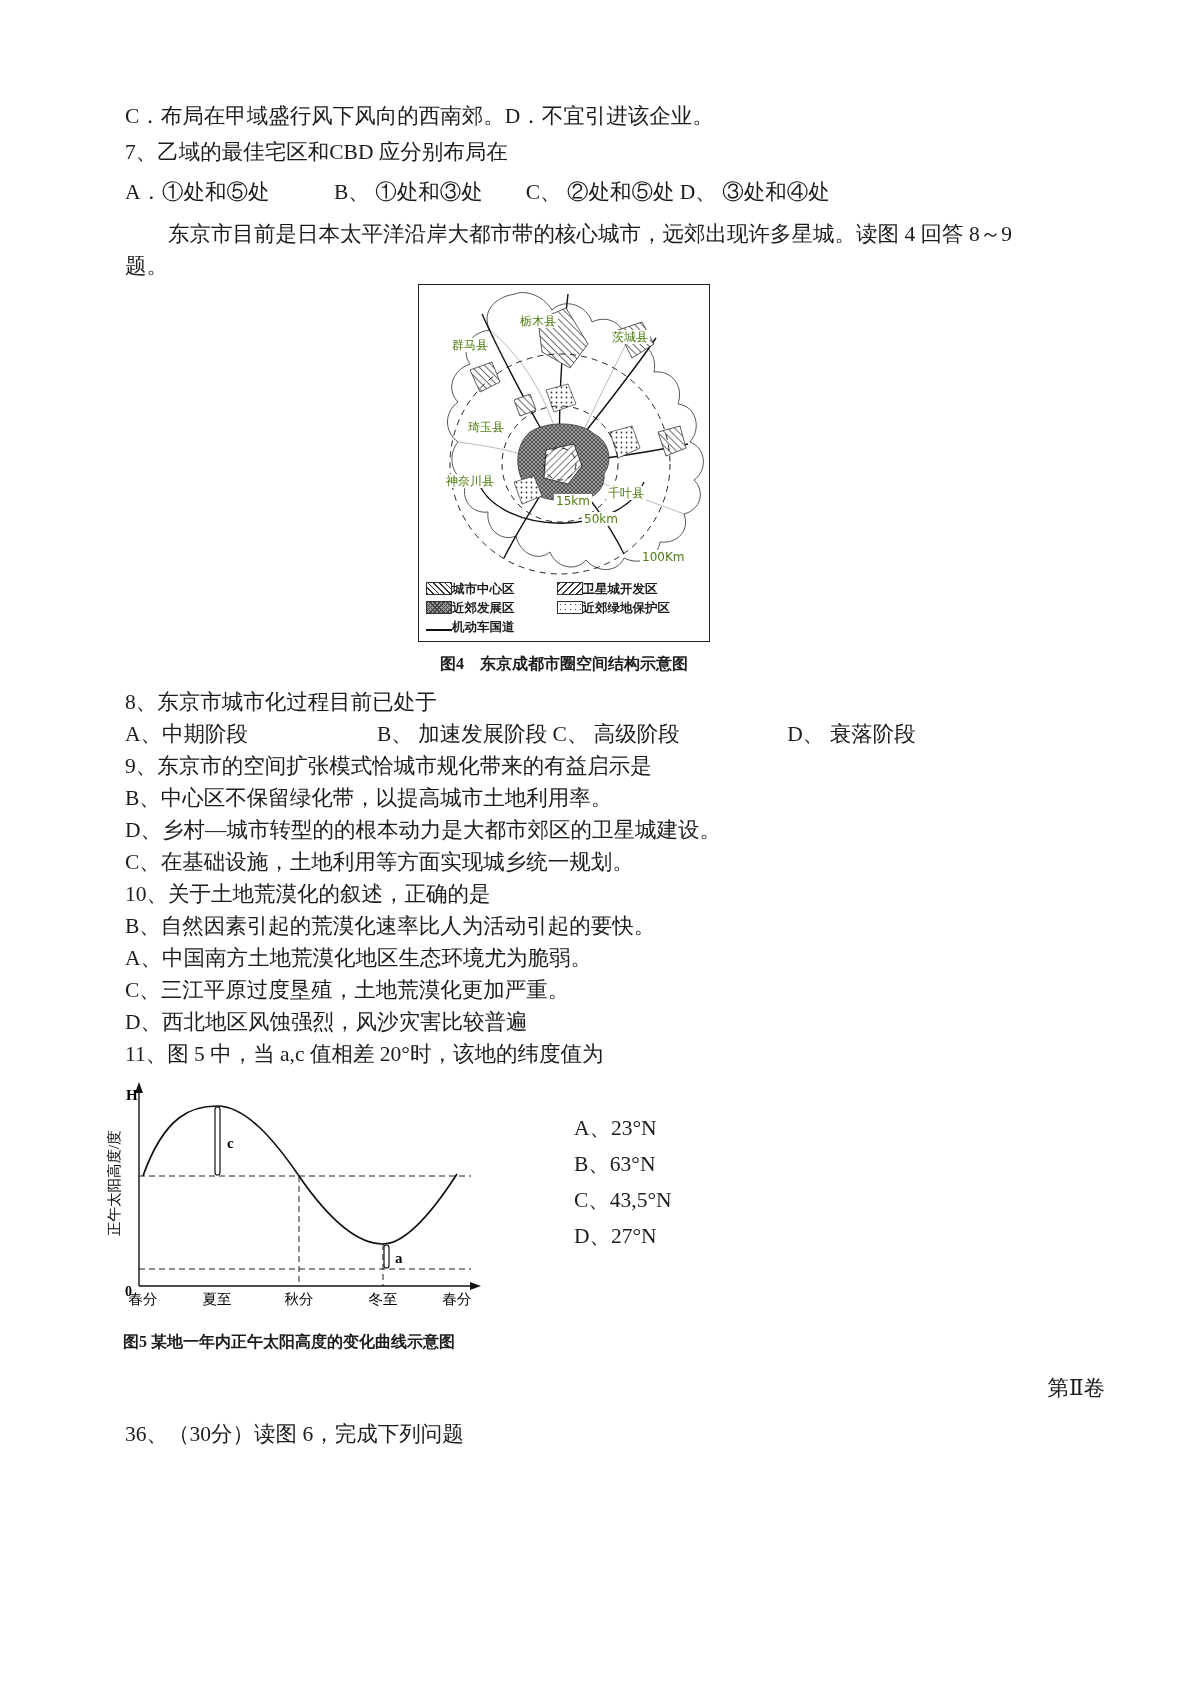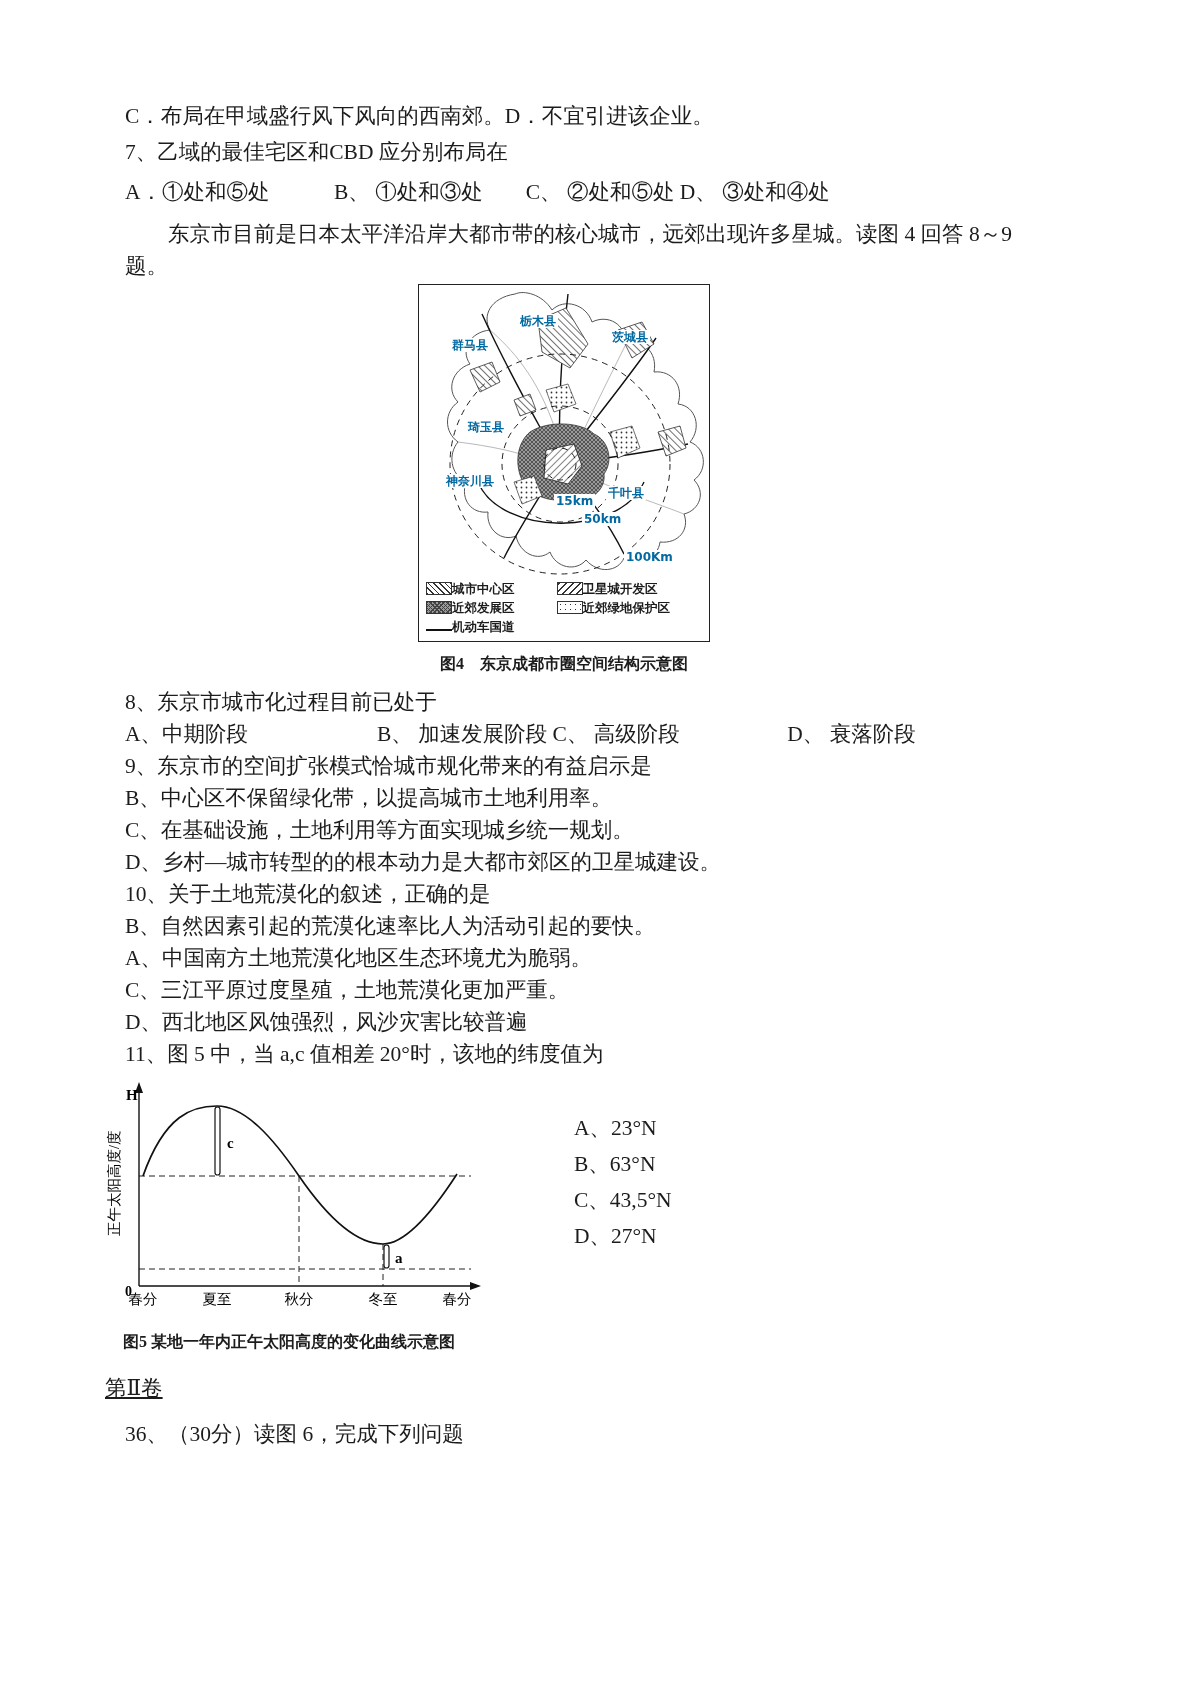--- a/index.html
+++ b/index.html
@@ -16,22 +16,22 @@
   .mt10 { margin-top:10px; }
   .indent { text-indent:2em; max-width:935px; }
 
   
   .fig4 { margin:2px 0 6px 313px; width:292px; }
   .fig4-box { border:1px solid #222; background:#fff; }
   .map-wrap { position:relative; width:288px; height:292px; margin:1px auto 0; }
   .maplbl {
     position:absolute; background:#fff; padding:0 2px;
     font-family:"DejaVu Sans","Liberation Sans",sans-serif;
-    font-size:12px; font-weight:bold; line-height:14px; white-space:nowrap;
-    color:#0369a1;
+    font-size:12px; font-weight:normal; line-height:14px; white-space:nowrap;
+    color:#4d7c0f;
   }
   .legend {
     padding:3px 7px 7px; display:grid; grid-template-columns:1fr 1.15fr;
     row-gap:4px; column-gap:4px;
     font-family:"DejaVu Sans","Liberation Sans",sans-serif;
     font-size:12.5px; font-weight:bold; line-height:15px;
   }
   .lg-item { display:flex; align-items:center; }
   .sw { width:26px; height:13px; border:1px solid #333; flex:0 0 auto; background:#fff; }
   .sw-center { background-image:repeating-linear-gradient(45deg,#333 0 1px,transparent 1px 4px); }
@@ -47,21 +47,21 @@
     font-weight:bold; font-size:16px; margin-top:6px; white-space:nowrap;
   }
   .fig4 figcaption { text-align:center; }
 
   
   .q11-figure { display:flex; margin-top:6px; }
   .chart-col { width:400px; }
   .q11-options { margin-left:69px; padding-top:34px; line-height:36px; }
   .fig5-caption { margin-left:18px; }
 
-  .section2 { text-align:left; margin-top:14px;text-decoration:underline; }
+  .section2 { text-align:right; margin-top:14px; }
   .q36 { margin-top:14px; }
 </style>
 </head>
 <body>
 
 <div class="page">
 
   <p class="ln">C．布局在甲域盛行风下风向的西南郊。D．不宜引进该企业。</p>
   <p class="ln mt4">7、乙域的最佳宅区和CBD 应分别布局在</p>
   <p class="ln mt8">A．①处和⑤处　　　B、 ①处和③处　　C、 ②处和⑤处 D、 ③处和④处</p>
@@ -142,21 +142,21 @@
         </svg>
 
         <span class="maplbl" style="left:30px;top:52px">群马县</span>
         <span class="maplbl" style="left:98px;top:28px">栃木县</span>
         <span class="maplbl" style="left:190px;top:44px">茨城县</span>
         <span class="maplbl" style="left:46px;top:134px">琦玉县</span>
         <span class="maplbl" style="left:24px;top:188px">神奈川县</span>
         <span class="maplbl" style="left:186px;top:200px">千叶县</span>
         <span class="maplbl" style="left:134px;top:208px">15km</span>
         <span class="maplbl" style="left:162px;top:226px">50km</span>
-        <span class="maplbl" style="left:204px;top:264px">100Km</span>
+        <span class="maplbl" style="left:220px;top:264px">100Km</span>
       </div>
 
       <div class="legend">
         <div class="lg-item">
           <span class="sw sw-center"></span>
           <span>城市中心区</span>
         </div>
         <div class="lg-item">
           <span class="sw sw-sat"></span>
           <span>卫星城开发区</span>
@@ -175,22 +175,22 @@
         </div>
       </div>
     </div>
     <figcaption>图4　东京成都市圈空间结构示意图</figcaption>
   </figure>
 
   <p class="ln">8、东京市城市化过程目前已处于</p>
   <p class="ln">A、中期阶段　　　　　　B、 加速发展阶段 C、 高级阶段　　　　　D、 衰落阶段</p>
   <p class="ln">9、东京市的空间扩张模式恰城市规化带来的有益启示是</p>
   <p class="ln">B、中心区不保留绿化带，以提高城市土地利用率。</p>
+  <p class="ln">D、乡村—城市转型的的根本动力是大都市郊区的卫星城建设。</p>
   <p class="ln">C、在基础设施，土地利用等方面实现城乡统一规划。</p>
-  <p class="ln">D、乡村—城市转型的的根本动力是大都市郊区的卫星城建设。</p>
   <p class="ln">10、关于土地荒漠化的叙述，正确的是</p>
   <p class="ln">B、自然因素引起的荒漠化速率比人为活动引起的要快。</p>
   <p class="ln">A、中国南方土地荒漠化地区生态环境尤为脆弱。</p>
   <p class="ln">C、三江平原过度垦殖，土地荒漠化更加严重。</p>
   <p class="ln">D、西北地区风蚀强烈，风沙灾害比较普遍</p>
   <p class="ln">11、图 5 中，当 a,c 值相差 20°时，该地的纬度值为</p>
 
   <div class="q11-figure">
     <div class="chart-col">
       <svg width="380" height="235" viewBox="0 0 380 235">

